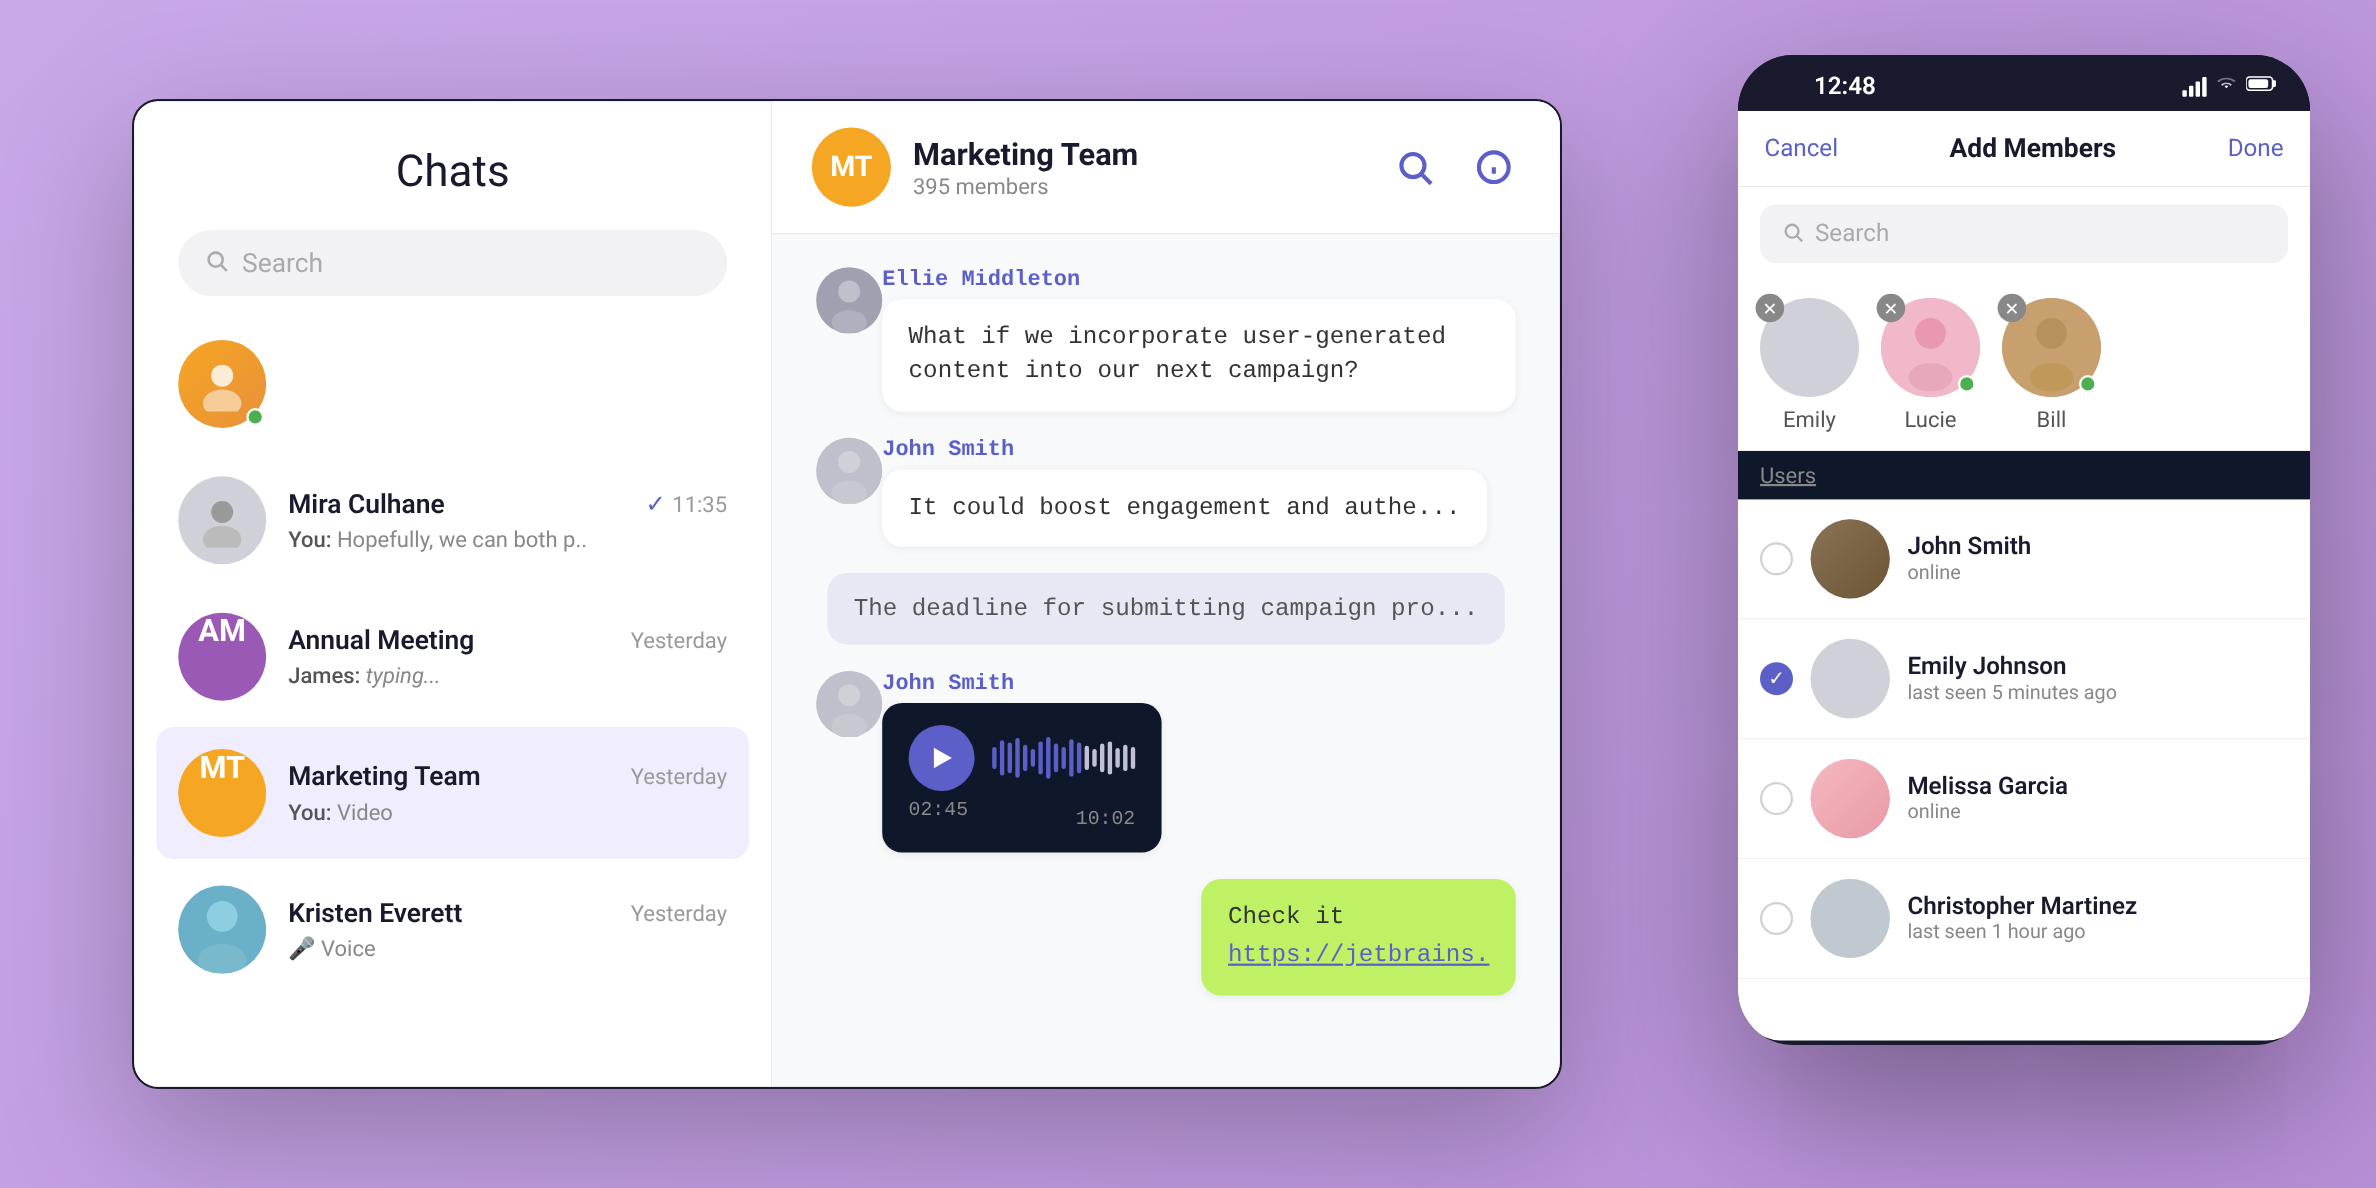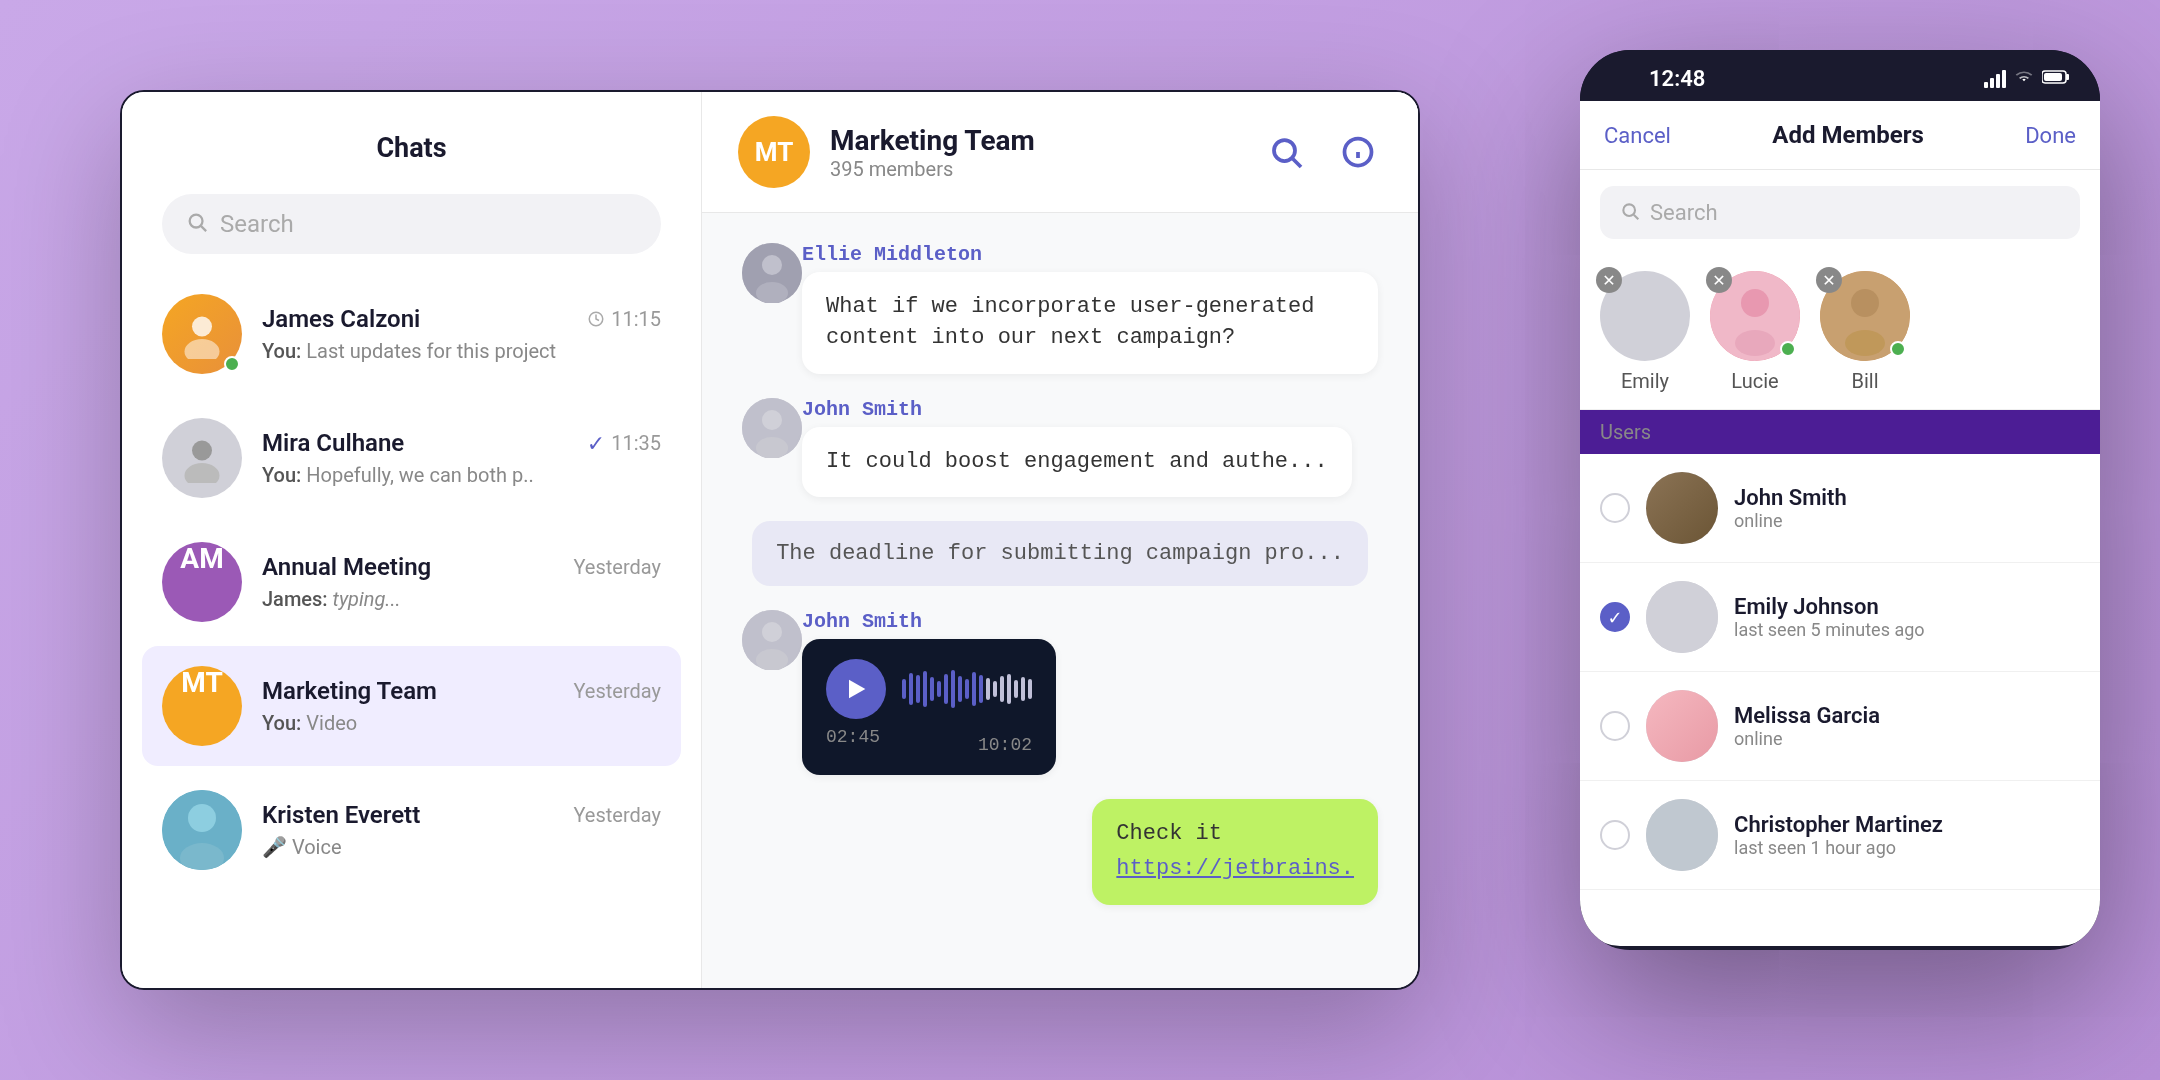--- a/index.html
+++ b/index.html
@@ -48,22 +48,22 @@
       flex-direction: column;
       flex-shrink: 0;
     }
 
     .sidebar-header {
       padding: 40px 40px 20px;
       text-align: center;
     }
 
     .sidebar-title {
-      font-size: 27px;
-      font-weight: 700;
+      font-size: 40px;
+      font-weight: 400;
       color: #1a1a2e;
     }
 
     .search-bar {
       margin: 10px 40px 20px;
       background: #f2f2f5;
       border-radius: 30px;
       display: flex;
       align-items: center;
       padding: 16px 24px;
@@ -471,24 +471,25 @@
       border-radius: 50%;
       border: 2px solid #fff;
     }
 
     .selected-member-name {
       font-size: 20px;
       color: #555;
     }
 
     .users-section-label {
-      background: #4c1d95;
+      background: #0f172a;
       padding: 10px 20px;
       font-size: 20px;
       color: #888;
+      text-decoration: underline;
     }
 
     .user-list {
       flex: 1;
       overflow-y: auto;
     }
 
     .user-list-item {
       display: flex;
       align-items: center;
@@ -641,36 +642,20 @@
 
         <div class="chat-item">
           <div class="avatar">
             <div style="width:80px;height:80px;border-radius:50%;background:linear-gradient(135deg,#f5a623,#e8903a);display:flex;align-items:center;justify-content:center;overflow:hidden;">
               <svg width="50" height="50" viewBox="0 0 40 40">
                   <circle cx="20" cy="14" r="8" fill="#fff" opacity="0.8"></circle>
                   <ellipse cx="20" cy="34" rx="14" ry="10" fill="#fff" opacity="0.5"></ellipse>
                 </svg>
             </div>
             <div class="online-dot"></div>
-          </div>
-          <div class="chat-info">
-            <div class="chat-top">
-              <span class="chat-name">James Calzoni</span>
-              <span class="chat-time">
-                <svg width="18" height="18" viewBox="0 0 24 24" fill="none" stroke="#aaa" stroke-width="2">
-                    <circle cx="12" cy="12" r="9"></circle>
-                    <polyline points="12 6 12 12 16 14"></polyline>
-                  </svg>
-                <span>11:15</span>
-              </span>
-            </div>
-            <div class="chat-preview">
-              <span class="sender">You:</span>
-              <span>Last updates for this project</span>
-            </div>
           </div>
         </div>
 
         <div class="chat-item">
           <div class="avatar-placeholder">
             <svg width="50" height="50" viewBox="0 0 40 40">
                 <circle cx="20" cy="14" r="8" fill="#999"></circle>
                 <ellipse cx="20" cy="34" rx="14" ry="10" fill="#bbb"></ellipse>
               </svg>
           </div>

